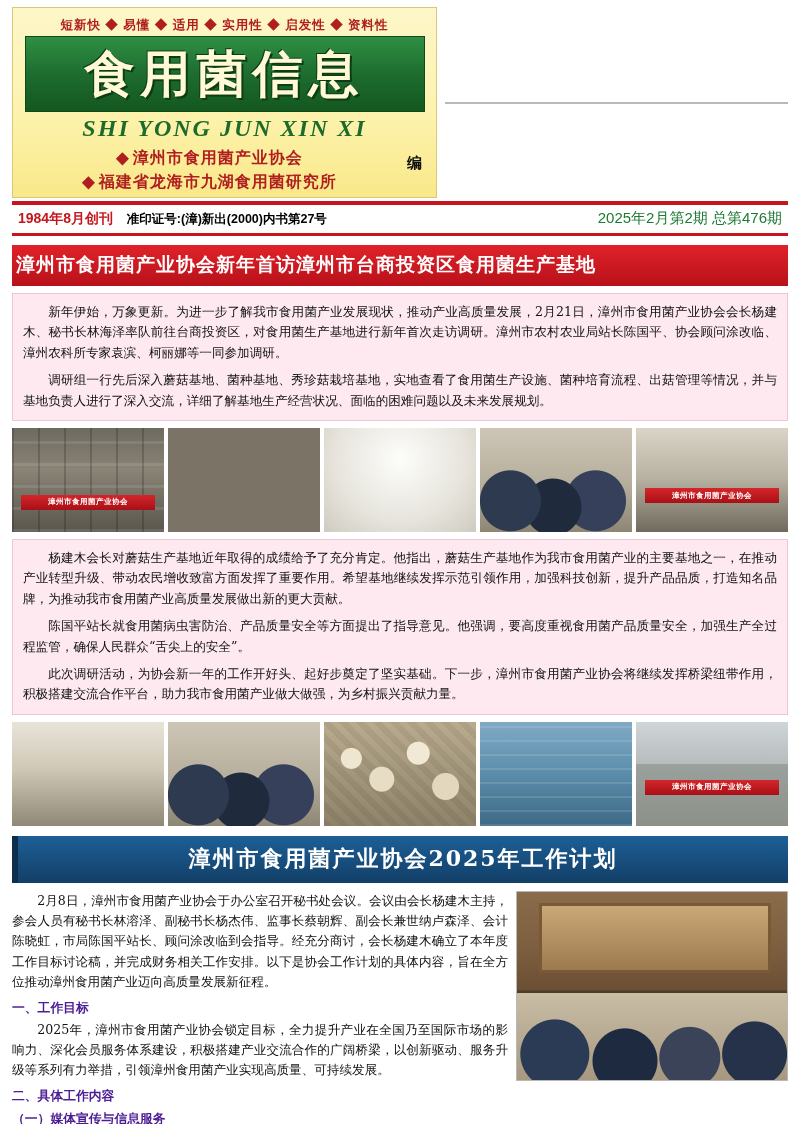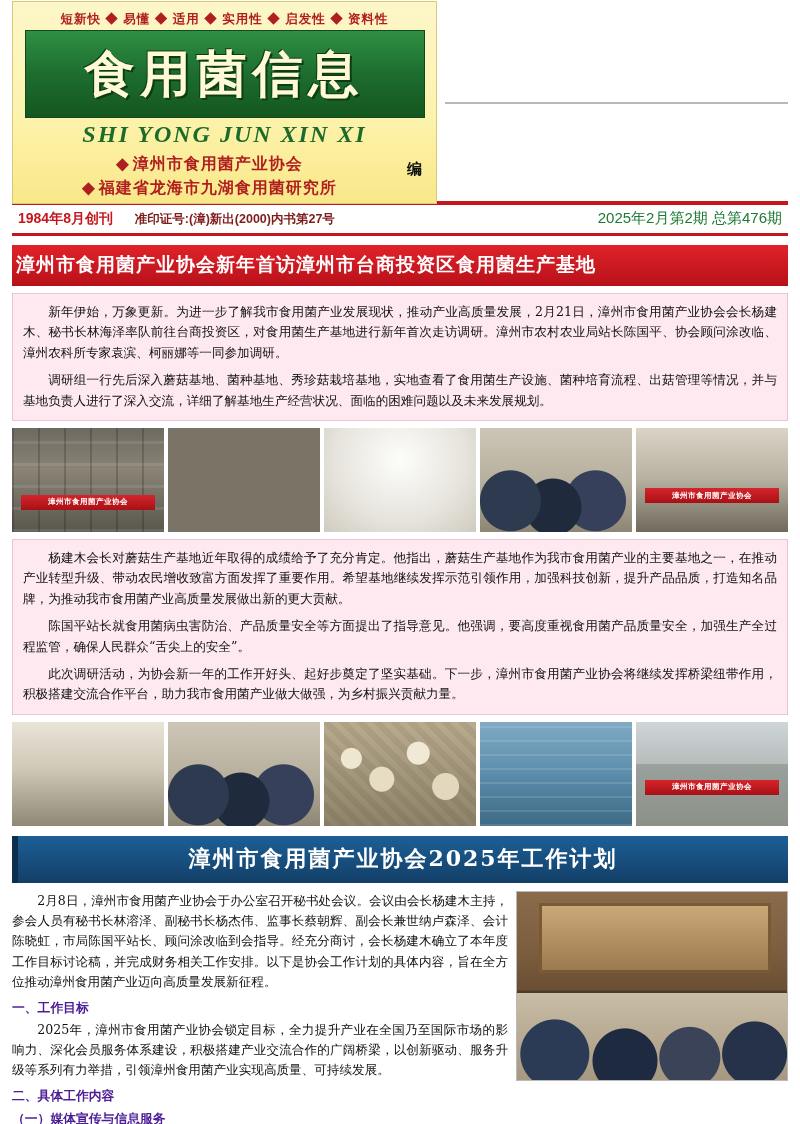--- a/index.html
+++ b/index.html
@@ -26,21 +26,21 @@
     text-align:center;
     font-size:12.5px;
     font-weight:bold;
     color:#b01f1f;
     letter-spacing:1px;
     margin:3px 0 2px 0;
     white-space:nowrap;
   }
   .title-band {
     margin:2px auto 0 auto;
-    width:400px; height:88px;
+    width:400px; height:76px;
     background:linear-gradient(180deg,#2f8f43 0%, #1d6d2f 50%, #14571f 100%);
     border:1px solid #0f4a1c;
     display:flex; align-items:center; justify-content:center;
   }
   .title-band .cn {
     font-family:"DejaVu Serif", serif;
     font-weight:bold;
     font-size:50px;
     letter-spacing:6px;
     color:#fff9d6;
@@ -158,21 +158,21 @@
   }
 
   
   .rule-red { height:3px; background:#c4161c; margin:6px 0 0 0; }
   .issue-bar {
     display:flex; align-items:center; justify-content:space-between;
     border-top:1px solid #c4161c; border-bottom:3px solid #c4161c;
     padding:4px 6px 5px 6px;
   }
   .issue-left { font-size:14px; font-weight:bold; color:#c4161c; }
-  .issue-left .lic { color:#7f1d1d; font-weight:bold; font-size:12.5px; margin-left:18px; }
+  .issue-left .lic { color:#000000; font-weight:bold; font-size:12.5px; margin-left:10px; }
   .issue-right { font-size:15px; font-weight:normal; color:#1c7a33; }
 
   
   .headline-red {
     margin-top:9px;
     background:linear-gradient(180deg,#e02229,#b8111a);
     color:#ffffff;
     text-align:left;
     font-family:"DejaVu Serif", serif;
     font-weight:bold;

